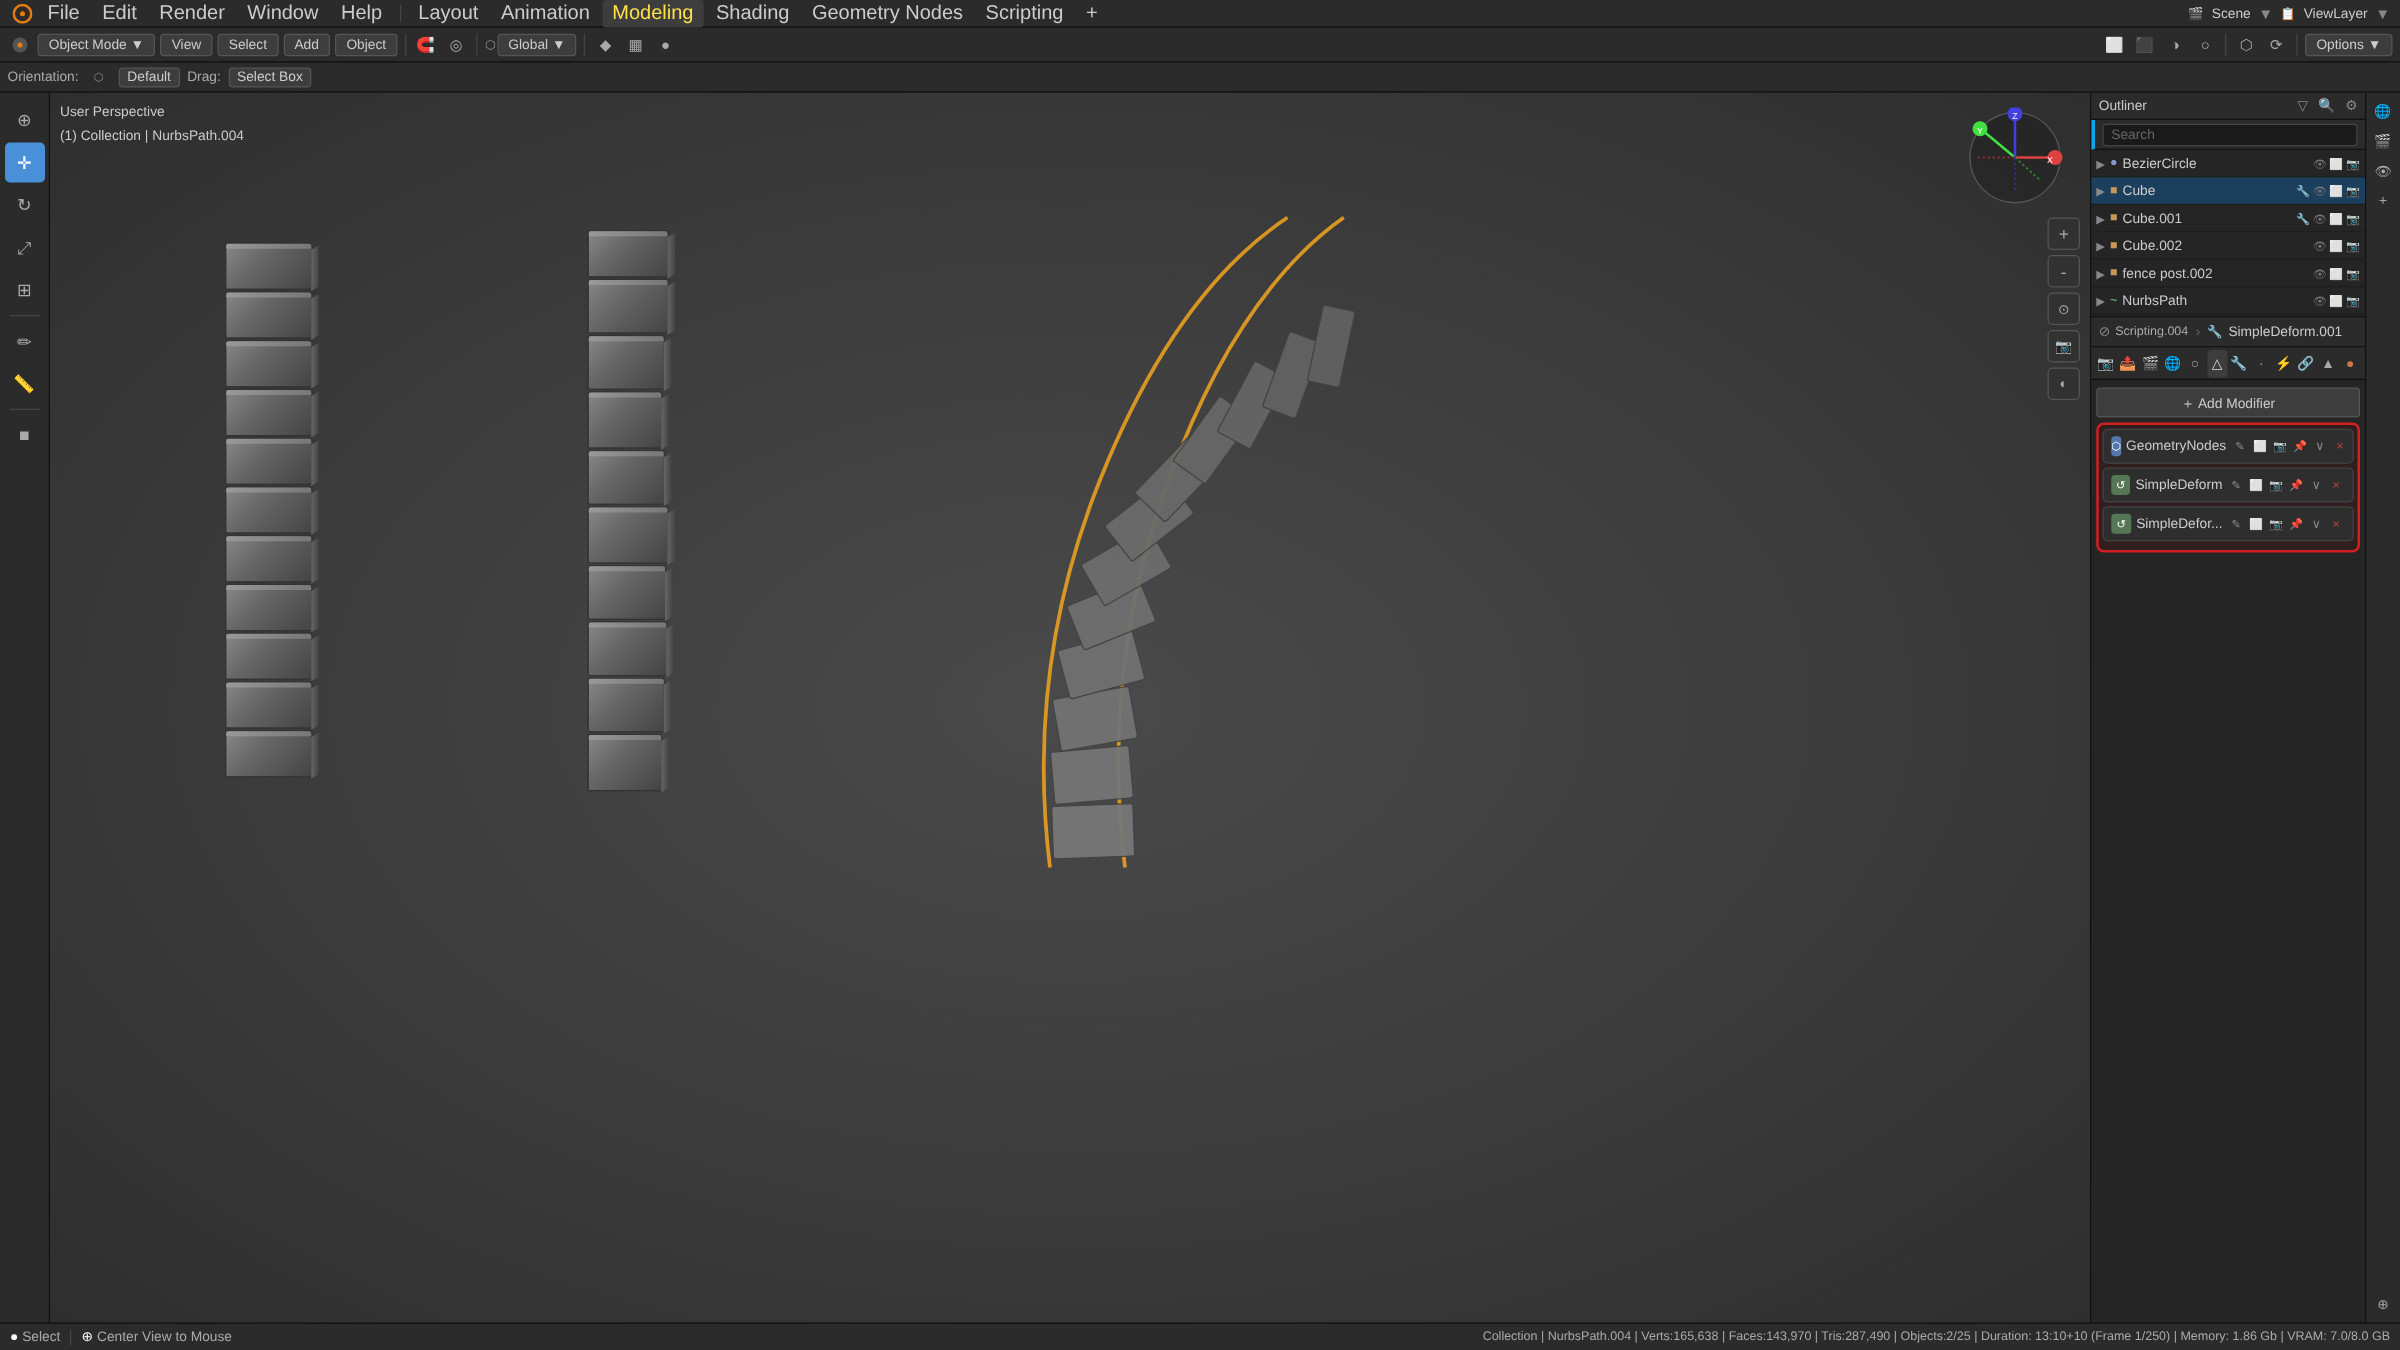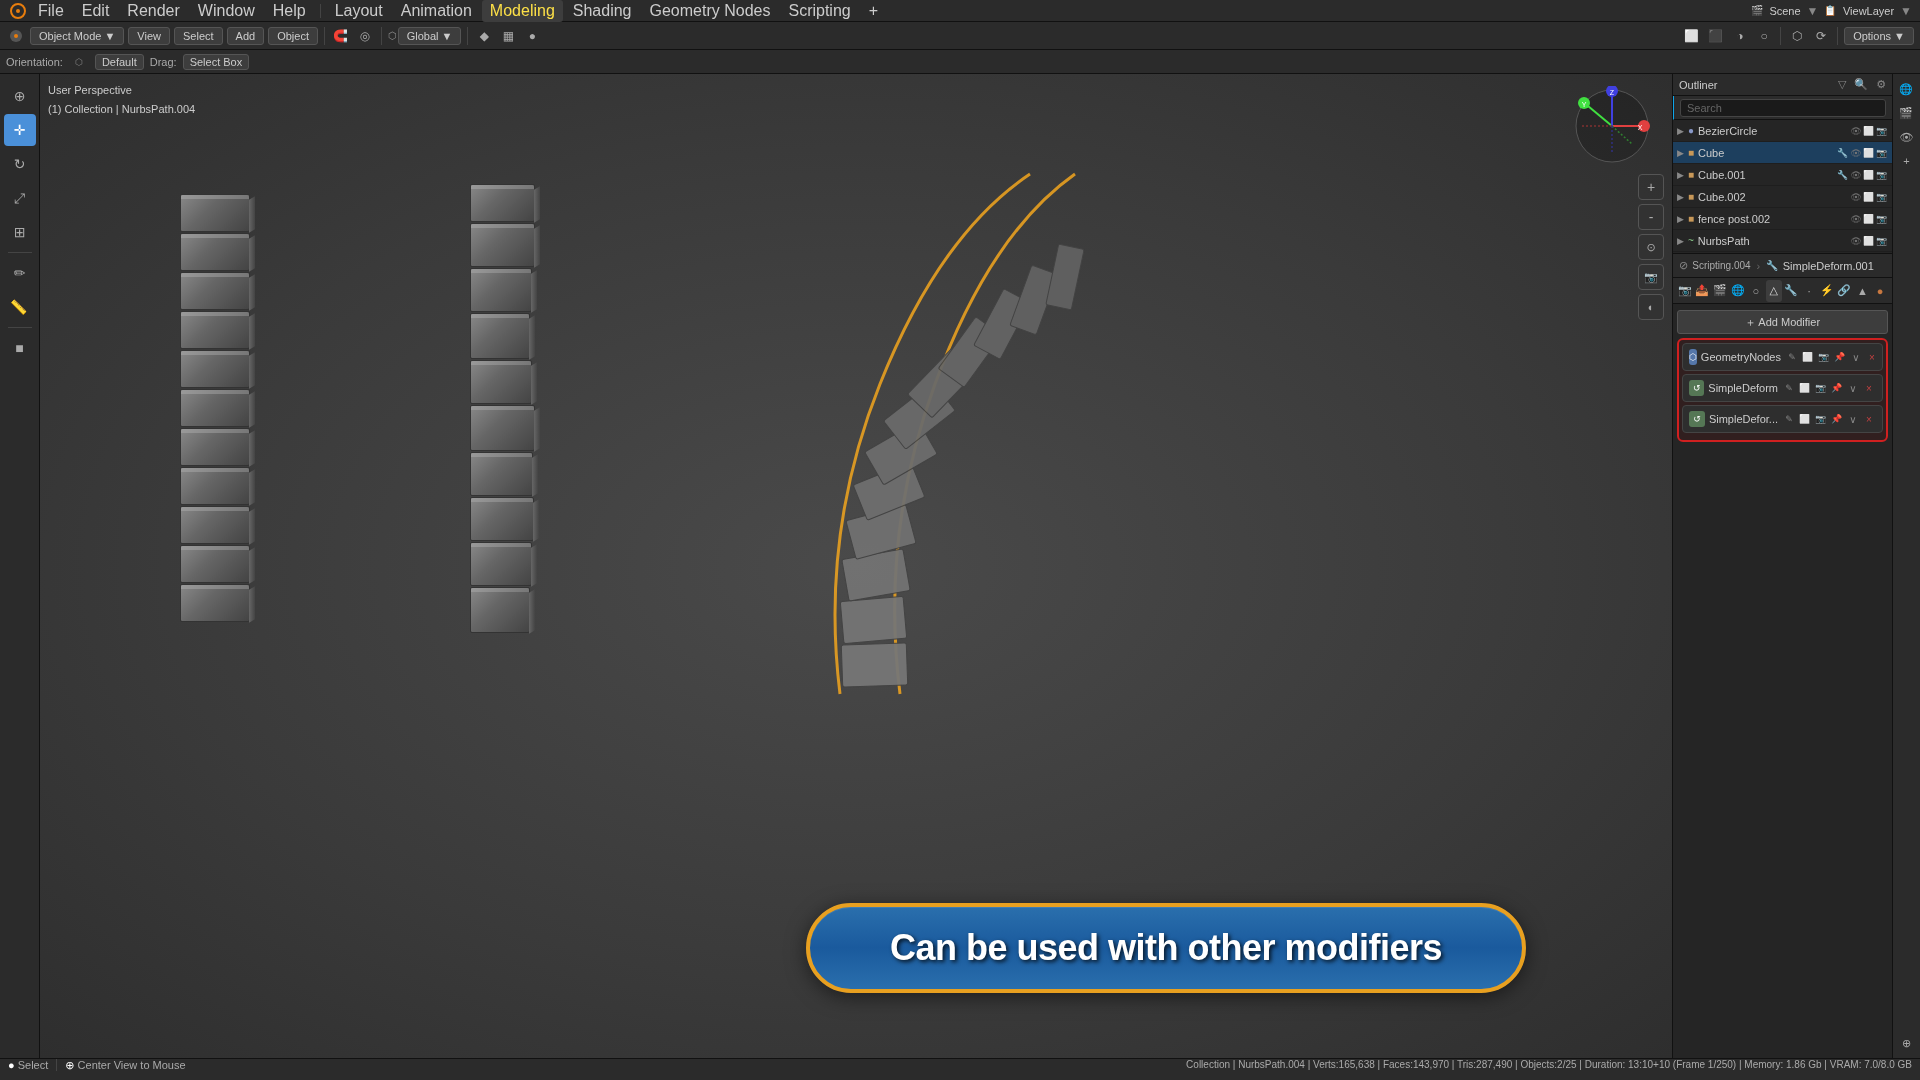--- a/index.html
+++ b/index.html
@@ -383,20 +383,21 @@
     }
 
     
     #statusbar {
       position: absolute;
       bottom: 0; left: 0; right: 0;
       height: 22px;
       background: #2b2b2b;
       border-top: 1px solid #111;
       display: flex;
+      align-items: center;
       padding: 0 8px;
       gap: 8px;
       font-size: 11px;
       color: #aaa;
       z-index: 100;
     }
 
     
     .header-icon {
       width: 20px;
@@ -439,21 +440,21 @@
       position: absolute;
       top: 22px;
       right: 28px;
       width: 220px;
       height: 28px;
       background: #2b2b2b;
       display: flex;
       align-items: center;
       padding: 0 6px;
       border-bottom: 1px solid #111;
-      border-left: 1px solid #0ea5e9;
+      border-left: 3px solid #0ea5e9;
     }
     .search-input {
       width: 100%;
       height: 18px;
       background: #1a1a1a;
       border: 1px solid #444;
       border-radius: 3px;
       padding: 0 6px;
       color: #ccc;
       font-size: 11px;
@@ -646,25 +647,20 @@
   </div>
 
   <div style="position:absolute;right:8px;top:100px;display:flex;flex-direction:column;gap:4px;">
     <div style="width:26px;height:26px;background:rgba(50,50,50,0.8);border:1px solid #555;border-radius:4px;display:flex;align-items:center;justify-content:center;cursor:pointer;color:#aaa;font-size:14px;">+</div>
     <div style="width:26px;height:26px;background:rgba(50,50,50,0.8);border:1px solid #555;border-radius:4px;display:flex;align-items:center;justify-content:center;cursor:pointer;color:#aaa;font-size:14px;">-</div>
     <div style="width:26px;height:26px;background:rgba(50,50,50,0.8);border:1px solid #555;border-radius:4px;display:flex;align-items:center;justify-content:center;cursor:pointer;color:#aaa;font-size:11px;">⊙</div>
     <div style="width:26px;height:26px;background:rgba(50,50,50,0.8);border:1px solid #555;border-radius:4px;display:flex;align-items:center;justify-content:center;cursor:pointer;color:#aaa;font-size:11px;">📷</div>
     <div style="width:26px;height:26px;background:rgba(50,50,50,0.8);border:1px solid #555;border-radius:4px;display:flex;align-items:center;justify-content:center;cursor:pointer;color:#aaa;font-size:11px;">◐</div>
   </div>
 
-  <div id="caption-overlay">
-    <div id="caption-box">
-      <span id="caption-text">Can be used with other modifiers</span>
-    </div>
-  </div>
 </div>
 
 <div id="outliner">
   <div id="outliner-header">
     <span class="outliner-title">Outliner</span>
     <div style="flex:1;"></div>
     <span style="color:#888;font-size:11px;cursor:pointer;">▽</span>
     <span style="color:#888;font-size:11px;cursor:pointer;margin-left:4px;">🔍</span>
     <span style="color:#888;font-size:11px;cursor:pointer;margin-left:4px;">⚙</span>
   </div>

